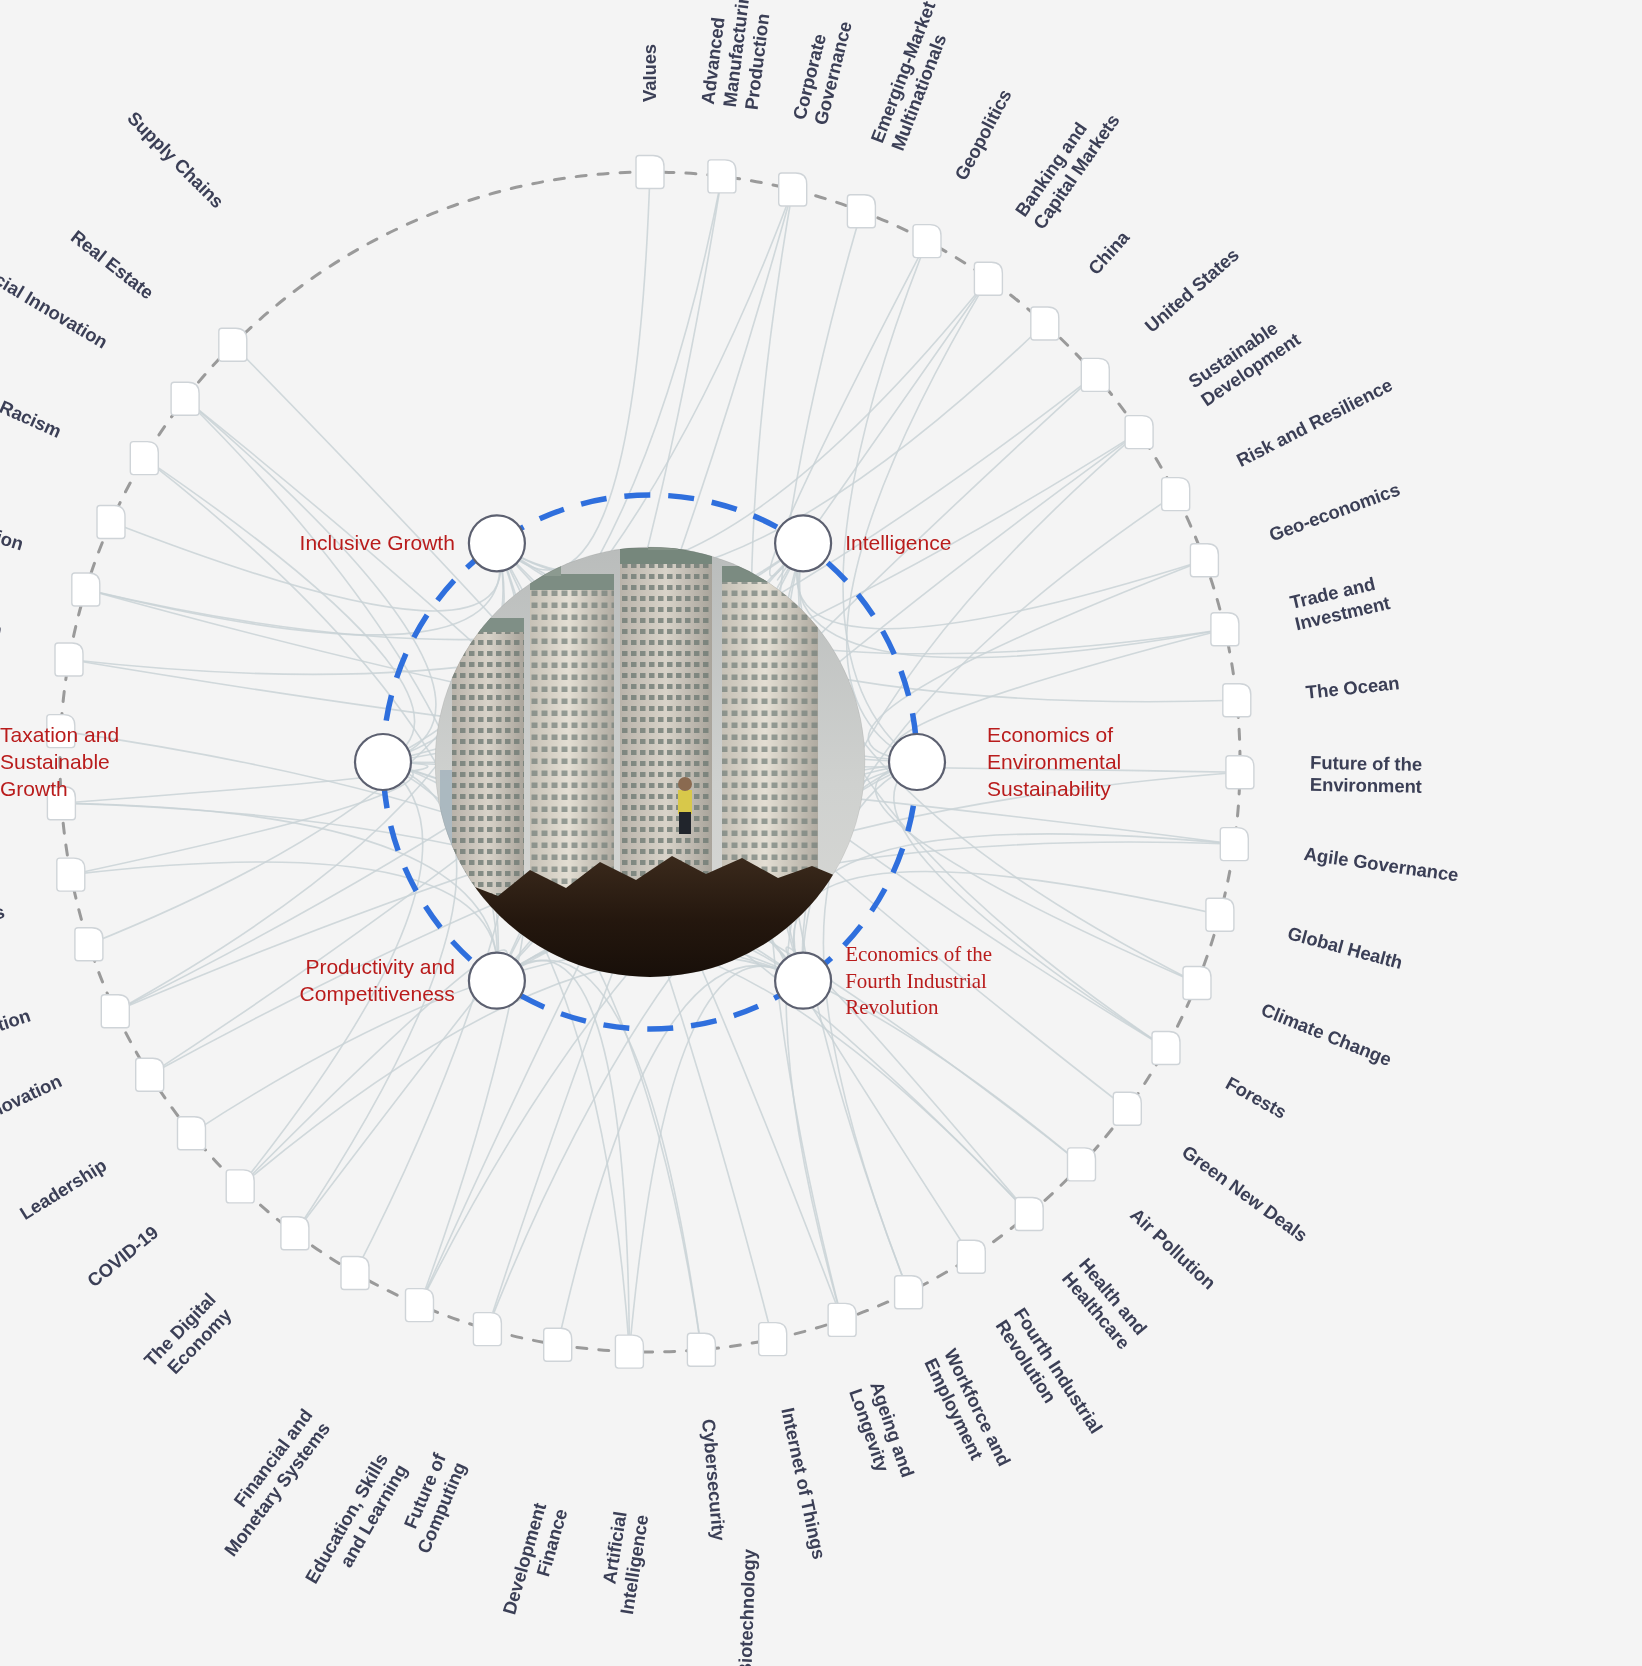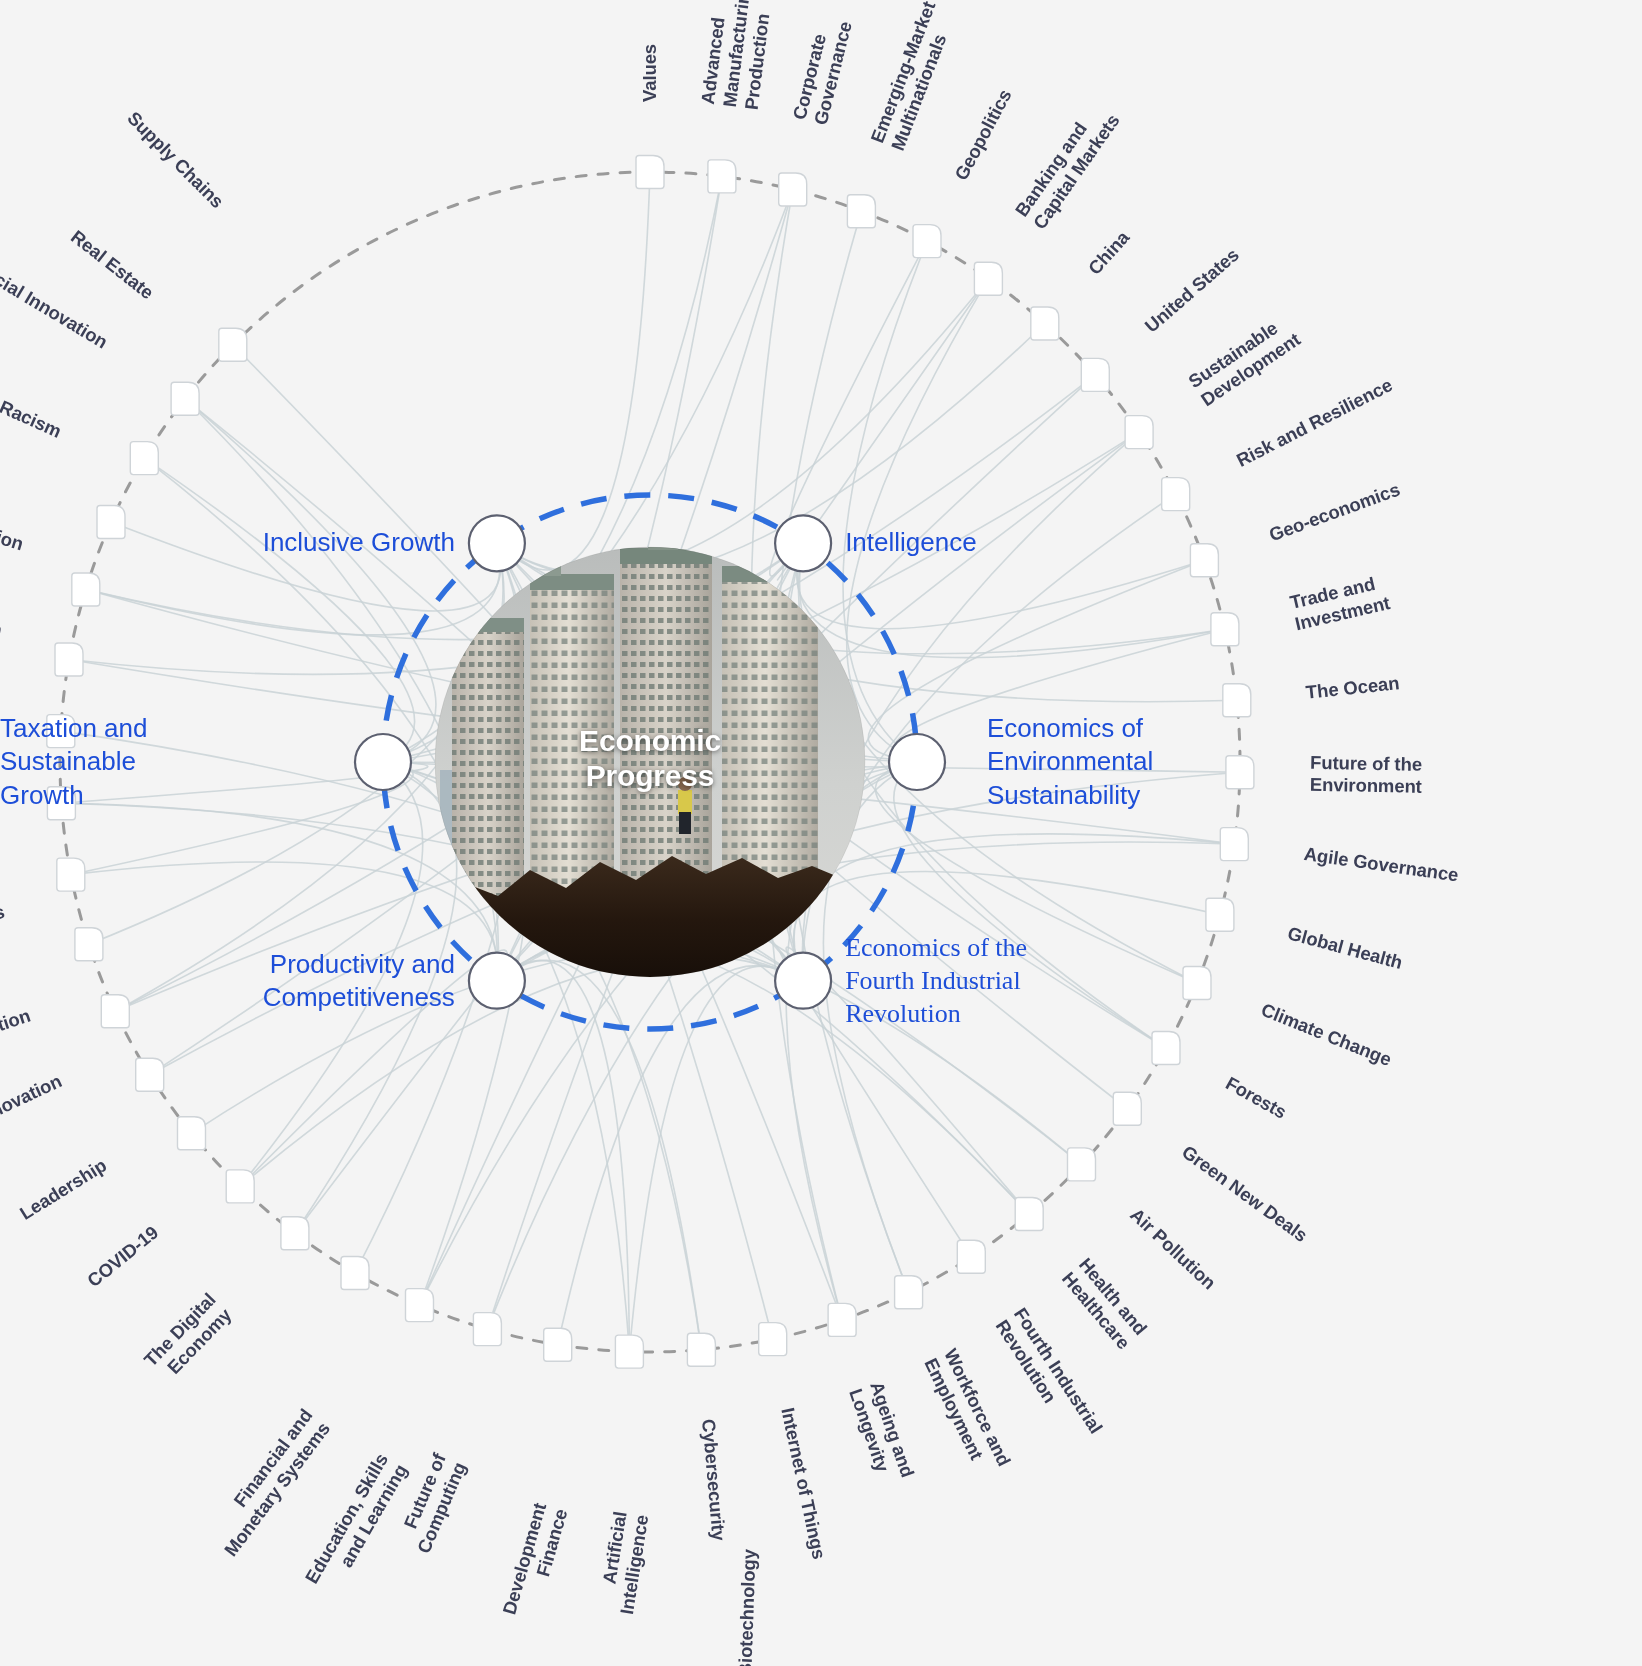--- a/index.html
+++ b/index.html
@@ -61,22 +61,22 @@
     font-size: 30px;
     line-height: 1.16;
     text-align: center;
     text-shadow: 0 1px 5px rgba(0,0,0,0.55);
     letter-spacing: -0.2px;
     pointer-events: none;
     width: 260px;
   }
   .hub-label {
     position: absolute;
-    color: #1d4ed8;
-    font-size: 26px;
+    color: #b91c1c;
+    font-size: 21px;
     line-height: 1.28;
     font-weight: 400;
     white-space: pre-line;
   }
   .leaf-label {
     position: absolute;
     color: #3b3f56;
     font-size: 18.5px;
     font-weight: bold;
     line-height: 1.2;
@@ -403,24 +403,20 @@
     <g id="hub-nodes-layer">
         <circle class="hub-circle" cx="496.9" cy="543.3" r="28"></circle>
         <circle class="hub-circle" cx="803.1" cy="543.3" r="28"></circle>
         <circle class="hub-circle" cx="917.0" cy="762.0" r="28"></circle>
         <circle class="hub-circle" cx="803.1" cy="980.7" r="28"></circle>
         <circle class="hub-circle" cx="496.9" cy="980.7" r="28"></circle>
         <circle class="hub-circle" cx="383.0" cy="762.0" r="28"></circle>
       </g>
   </svg>
 
-  <div class="center-title" id="center-title" style="left: 520px; top: 724px;">
-    <span>Economic</span><br>
-    <span>Progress</span>
-  </div>
 
   <div id="hub-labels-layer">
       <div class="hub-label" style="top: 543.286px; left: 0px; width: 454.855px; text-align: right; transform: translateY(-50%);">Inclusive Growth</div>
       <div class="hub-label" style="top: 543.286px; left: 845.145px; text-align: left; transform: translateY(-50%);">Intelligence</div>
       <div class="hub-label" style="top: 762px; left: 959px; text-align: left; transform: translateY(-50%); margin-left: 28px;">Economics of
 Environmental
 Sustainability</div>
       <div class="hub-label" style="top: 980.714px; left: 845.145px; text-align: left; transform: translateY(-50%); font-family: Liberation Serif, serif;">Economics of the
 Fourth Industrial
 Revolution</div>

